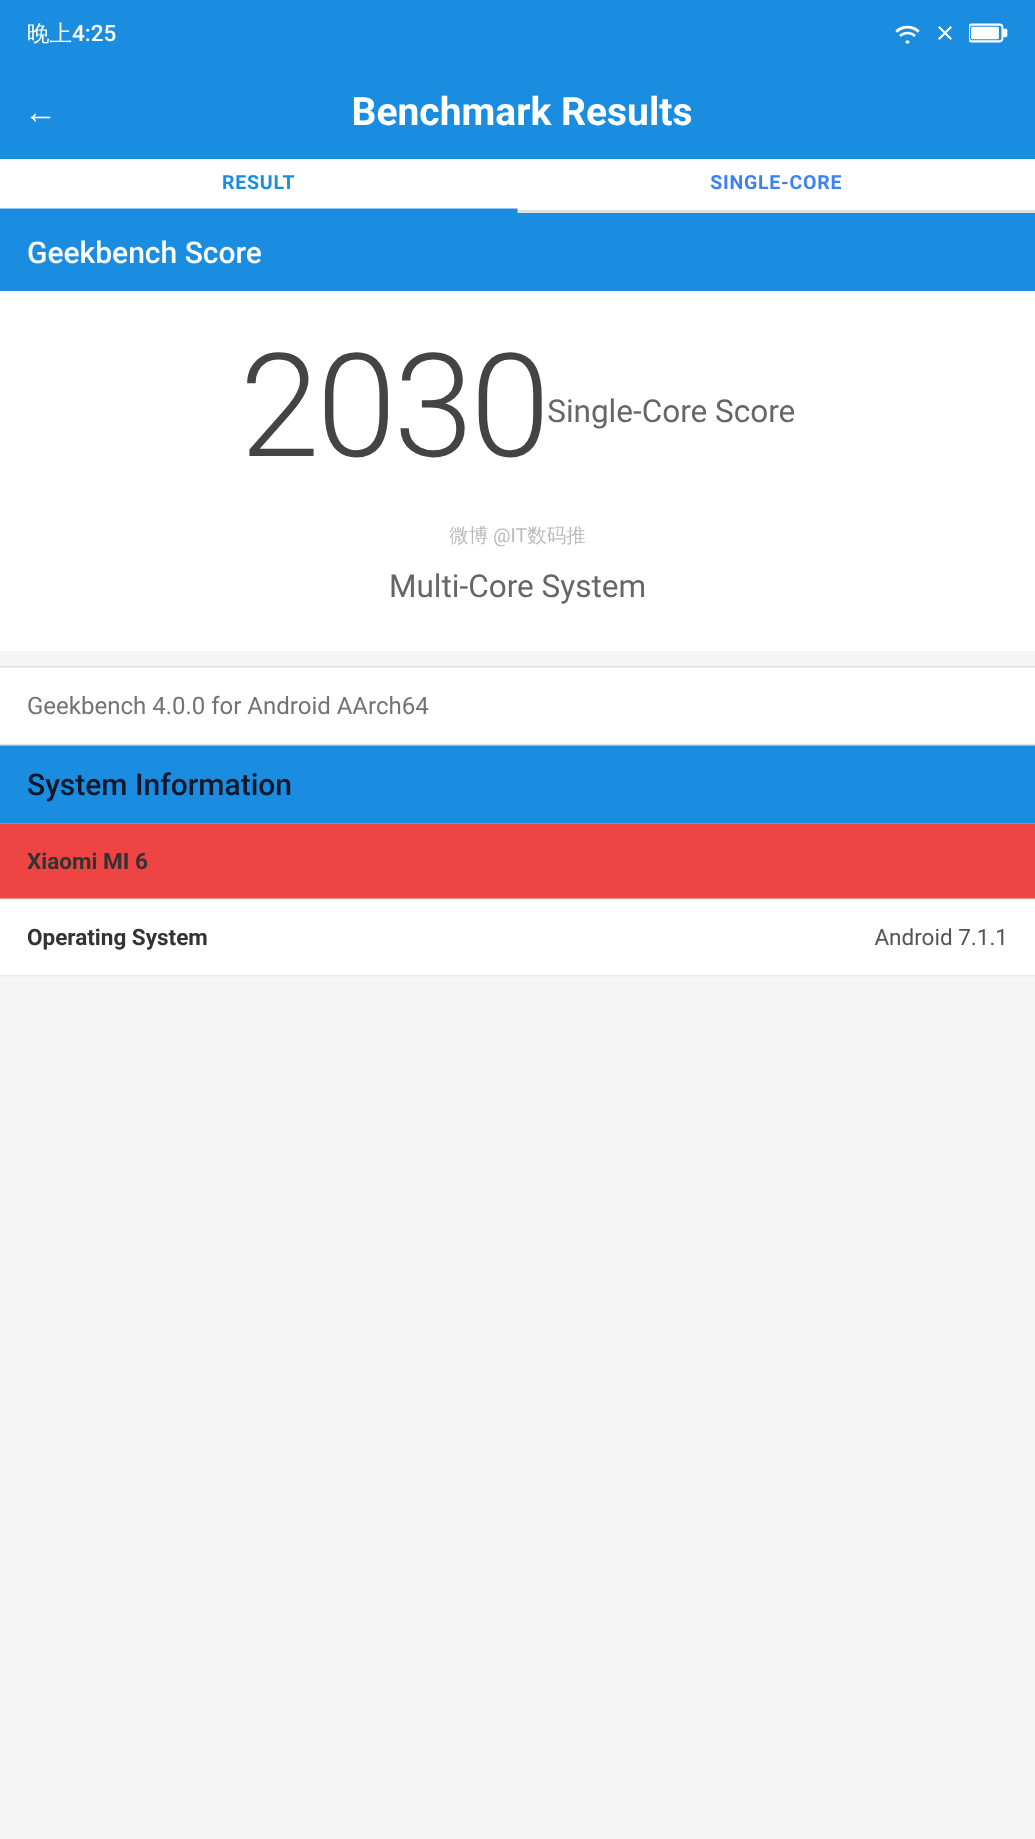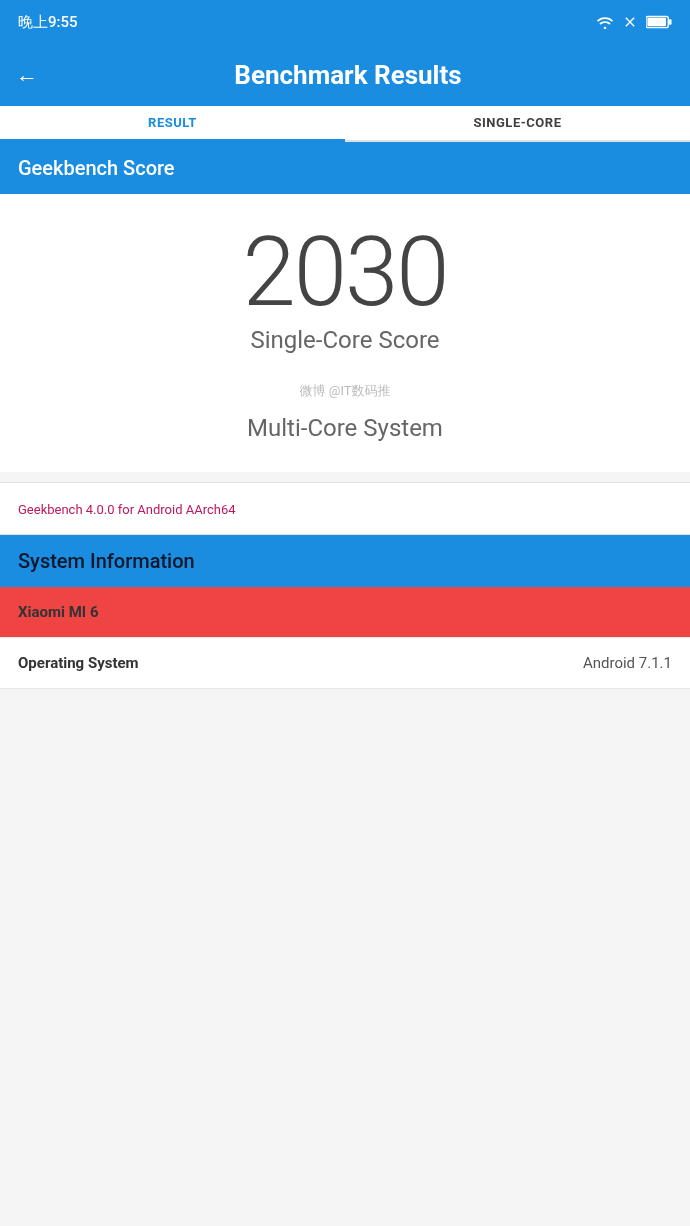--- a/index.html
+++ b/index.html
@@ -62,21 +62,21 @@
       border-bottom: 2px solid #e0e0e0;
       height: 36px;
     }
     .tab {
       flex: 1;
       display: flex;
       align-items: center;
       justify-content: center;
       font-size: 13px;
       font-weight: 700;
-      color: #404040;
+      color: #3b82f6;
       cursor: pointer;
       letter-spacing: 0.5px;
       border-bottom: 3px solid transparent;
       margin-bottom: -2px;
     }
     .tab.active {
       color: #1a8de0;
       border-bottom: 3px solid #1a8de0;
     }
 
@@ -94,54 +94,54 @@
     
     .score-area {
       background: white;
       padding: 30px 20px 20px;
       display: flex;
       flex-direction: column;
       align-items: center;
     }
     .score-block {
       display: flex;
-      flex-direction: column;
+      flex-direction: row;
       align-items: center;
       margin-bottom: 10px;
     }
     .score-number {
       font-size: 96px;
       font-weight: 300;
       color: #444;
       line-height: 1.0;
       letter-spacing: -2px;
     }
     .score-label {
-      font-size: 24px;
+      font-size: 21px;
       color: #666;
       margin-top: 6px;
     }
     .watermark {
       color: #bbb;
       font-size: 13px;
       margin: 18px 0 8px;
       text-align: center;
     }
 
     
     .info-row {
       background: white;
       border-top: 1px solid #e0e0e0;
       border-bottom: 1px solid #e0e0e0;
       padding: 16px 18px;
       margin-top: 10px;
     }
     .info-text {
-      color: #be185d;
-      font-size: 13px;
+      color: #737373;
+      font-size: 16px;
       margin-top: 24px;
     }
 
     
     .sys-header {
       background: #1a8de0;
       padding: 14px 18px;
       margin-top: 0;
     }
     .sys-header-text {
@@ -168,21 +168,21 @@
       color: #555;
     }
     .sys-device-row {
       background: #ef4444;
     }
   </style>
 </head>
 <body>
 
 <div class="status-bar">
-  <span class="status-time">晚上9:55</span>
+  <span class="status-time">晚上4:25</span>
   <div class="status-icons">
 
     <svg width="18" height="14" viewBox="0 0 20 16" fill="white">
       <path d="M10 13.5c.83 0 1.5.67 1.5 1.5s-.67 1.5-1.5 1.5-1.5-.67-1.5-1.5.67-1.5 1.5-1.5zm0-4.5c1.93 0 3.68.78 4.95 2.05l1.5-1.5C14.9 8.02 12.56 7 10 7s-4.9 1.02-6.45 2.55l1.5 1.5C6.32 9.78 8.07 9 10 9zm0-4.5c3.04 0 5.79 1.23 7.78 3.22l1.5-1.5C17.06 3.9 13.73 2.5 10 2.5S2.94 3.9.72 6.22l1.5 1.5C4.21 5.73 6.96 4.5 10 4.5z"></path>
     </svg>
 
     <svg width="16" height="16" viewBox="0 0 24 24" fill="white">
       <path d="M19 6.41L17.59 5 12 10.59 6.41 5 5 6.41 10.59 12 5 17.59 6.41 19 12 13.41 17.59 19 19 17.59 13.41 12z"></path>
     </svg>
 

